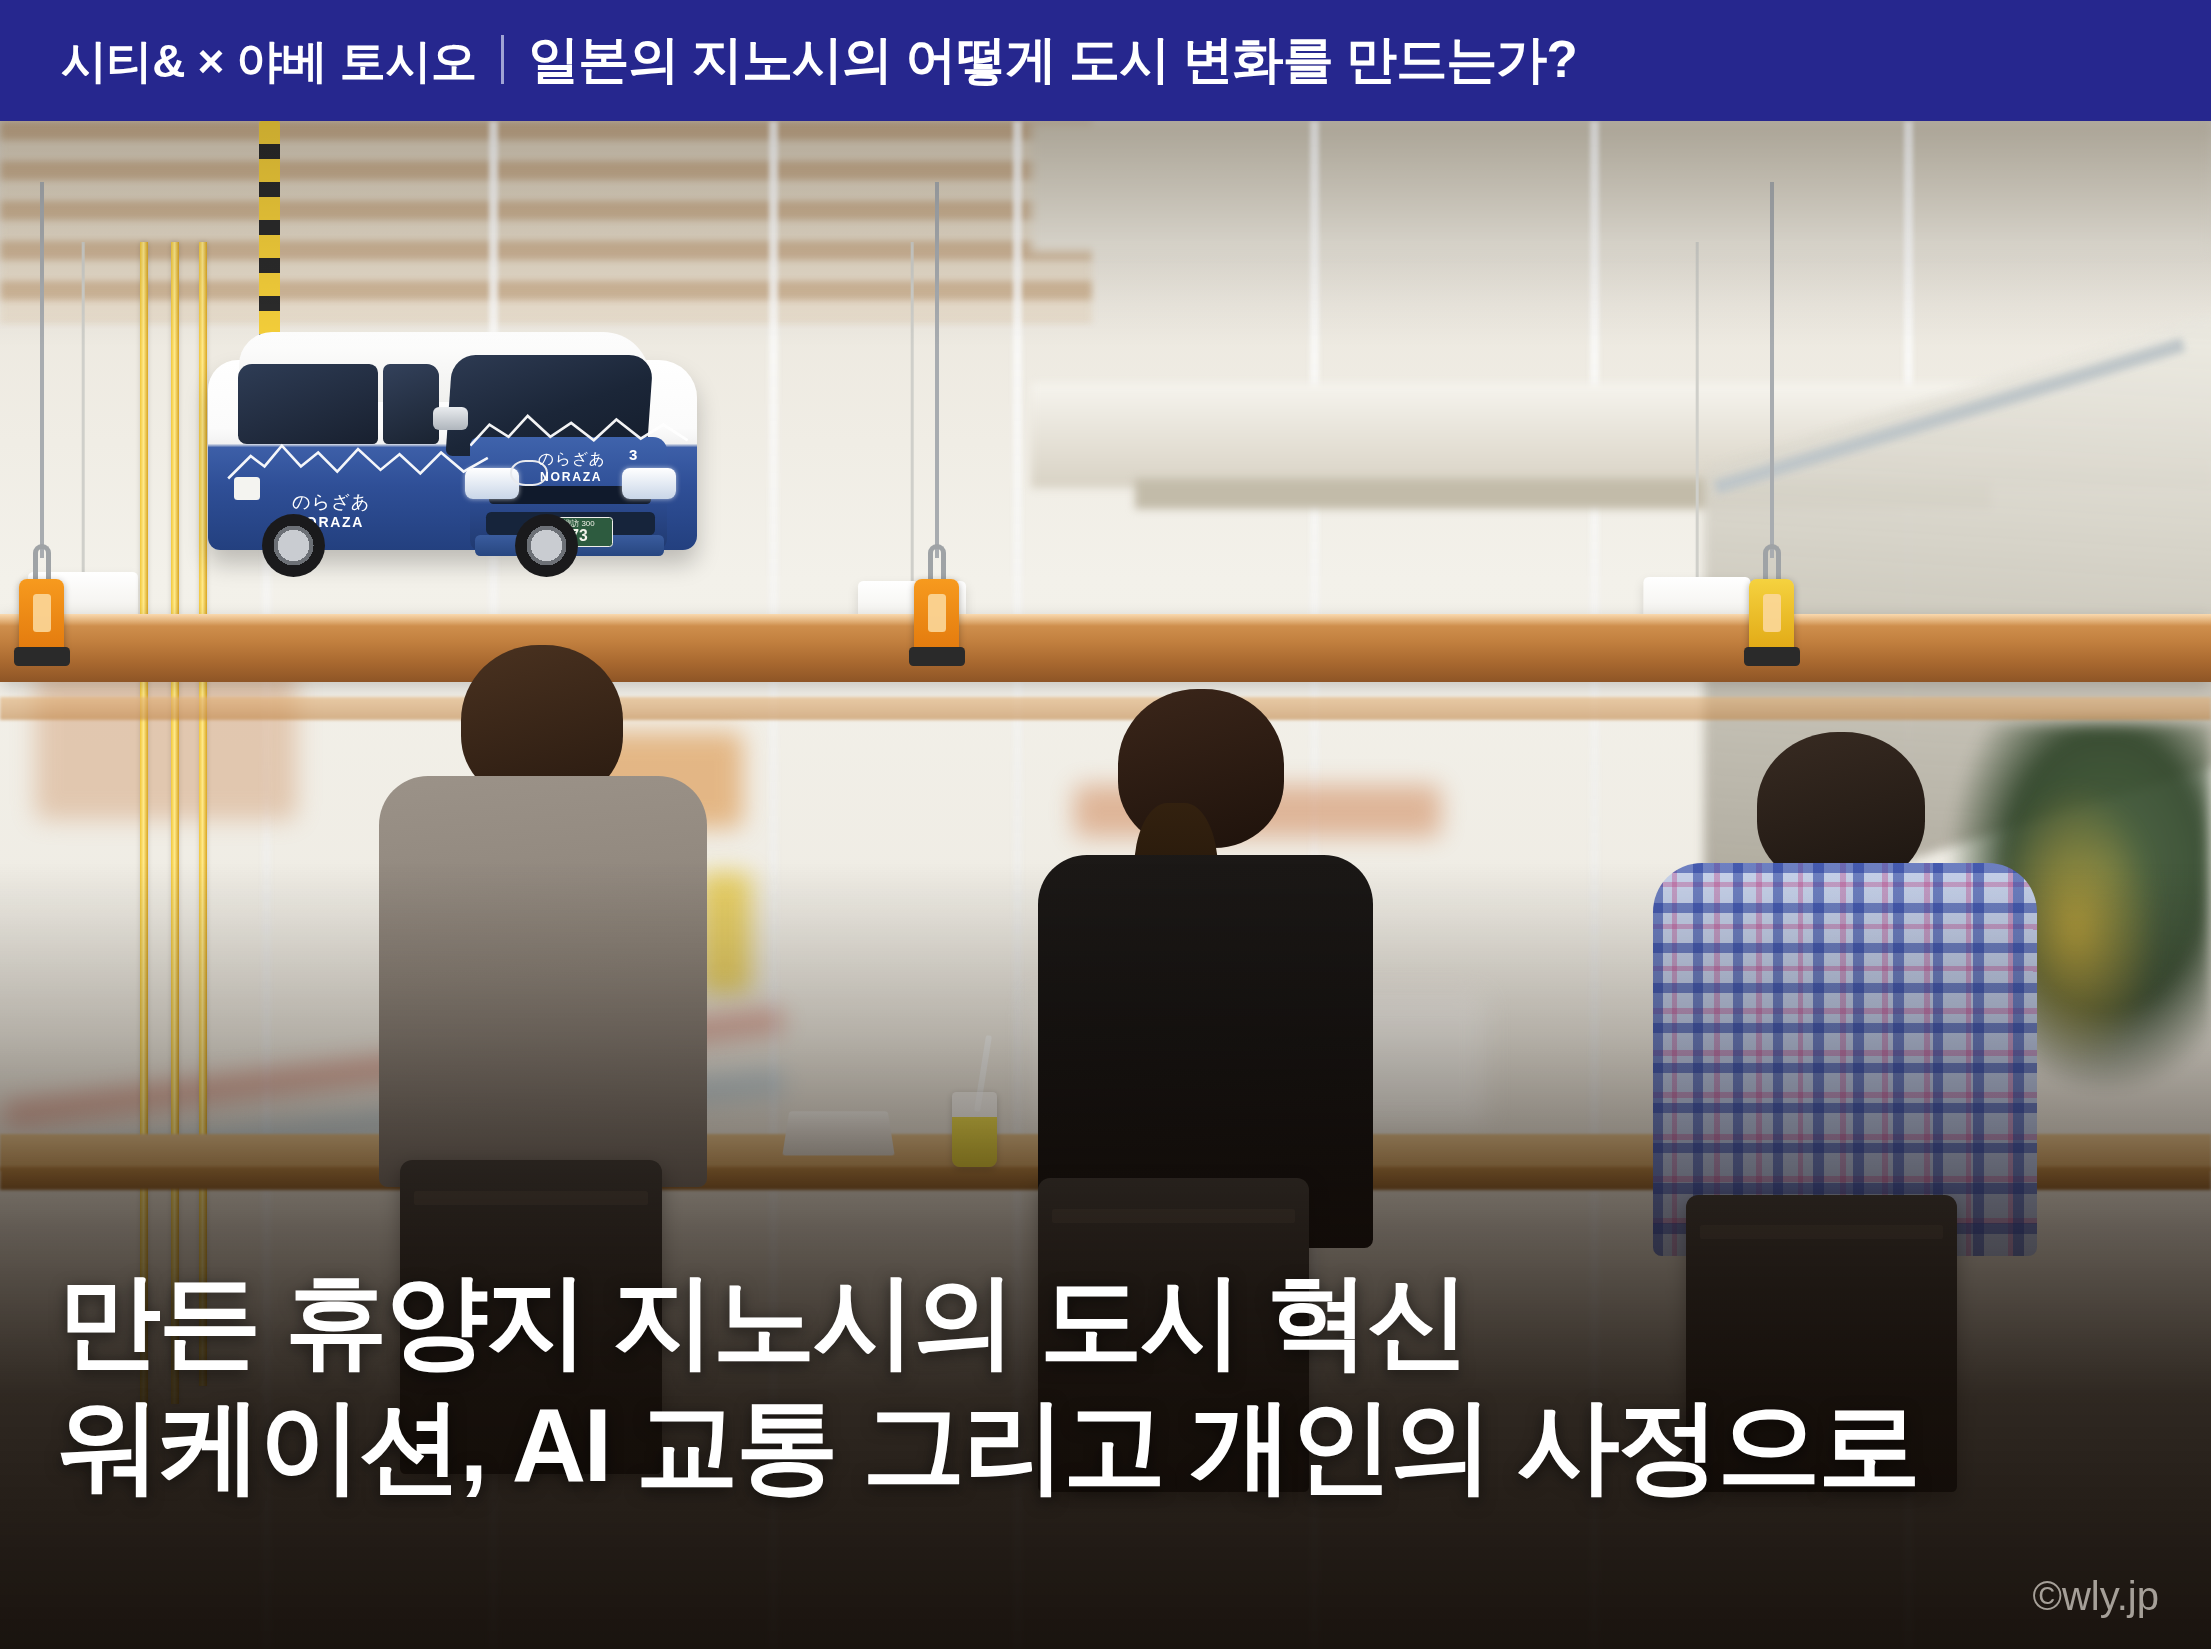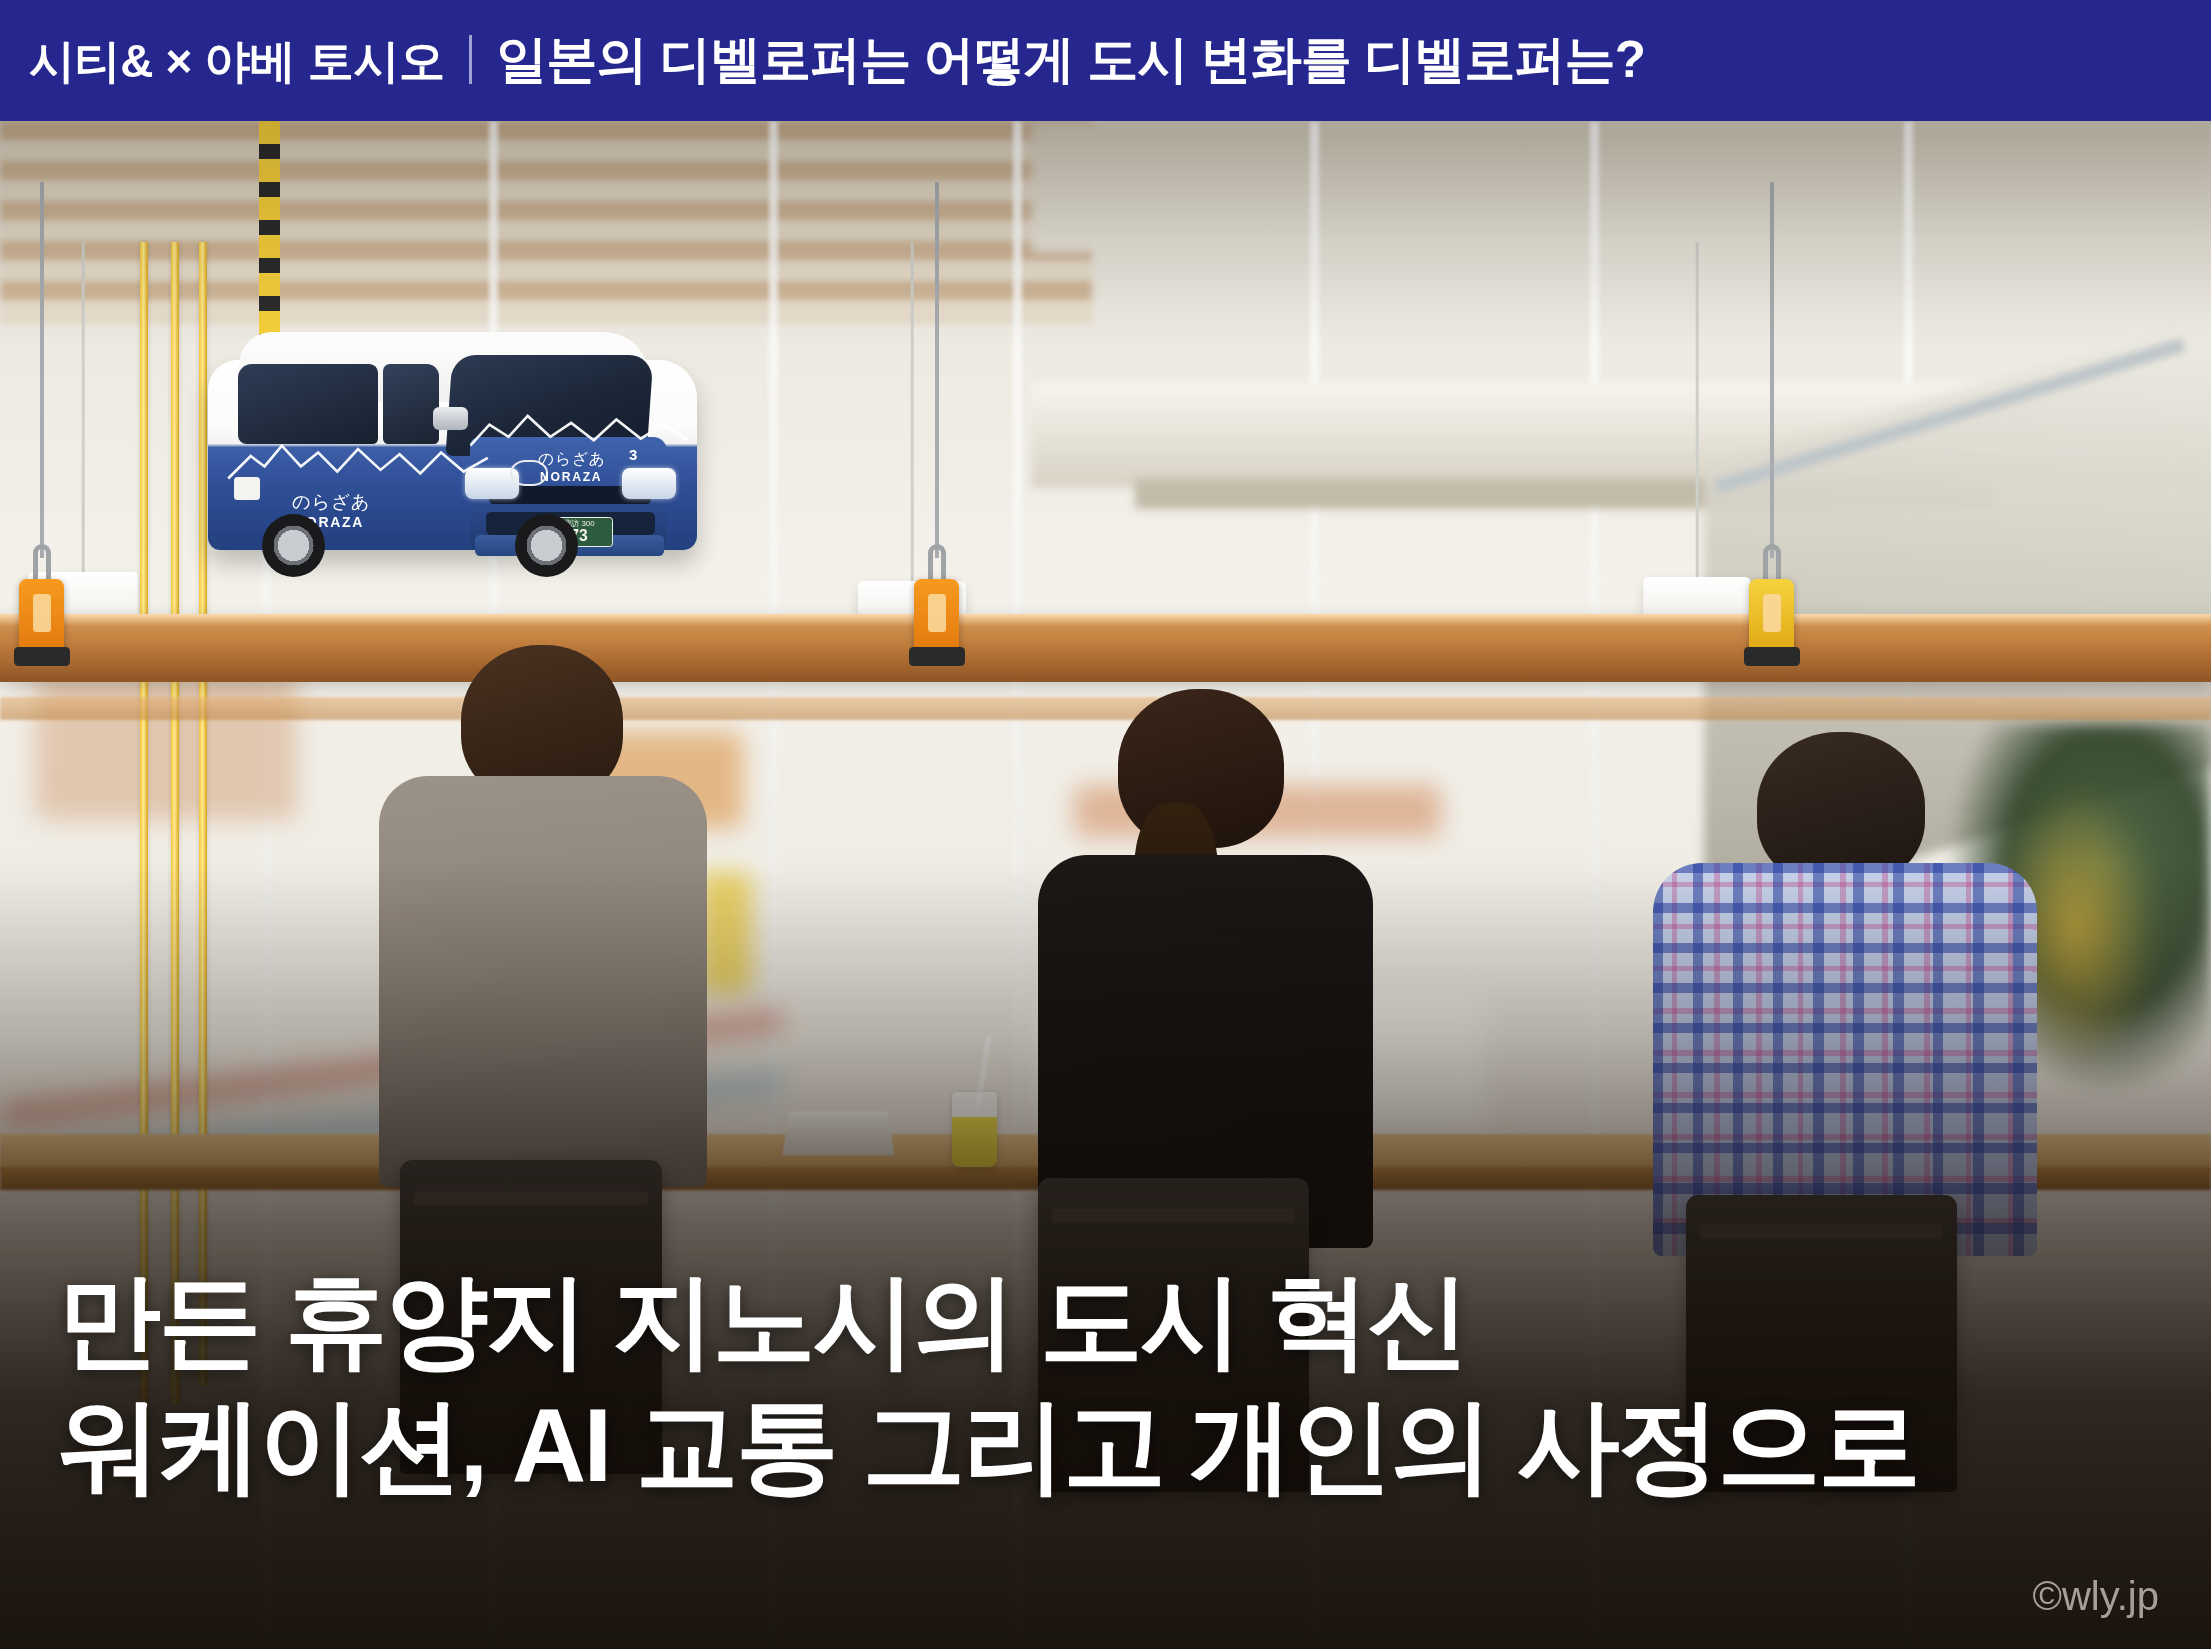--- a/index.html
+++ b/index.html
@@ -6,21 +6,21 @@
   html,body { width:2211px; height:1649px; overflow:hidden; background:#000; }
   body { font-family:"Liberation Sans","DejaVu Sans",sans-serif; }
 
   #card { position:relative; width:2211px; height:1649px; overflow:hidden; }
 
   
   #header{
     position:absolute; left:0; top:0; width:2211px; height:121px;
     background:#26278E; display:flex; align-items:center; z-index:60;
   }
-  #header-inner{ display:flex; align-items:baseline; padding-left:29px; }
+  #header-inner{ display:flex; align-items:baseline; padding-left:61px; }
   .hdr-left{
     color:#FFFFFF; font-size:46px; font-weight:700; letter-spacing:-0.4px;
     white-space:nowrap;
   }
   .hdr-sep{
     display:inline-block; width:2.6px; height:49px; background:#A0A4D4;
     margin:0 24.5px; position:relative; top:7px;
   }
   .hdr-right{
     color:#FFFFFF; font-size:51px; font-weight:600; letter-spacing:-0.9px;
@@ -334,21 +334,21 @@
 </style>
 </head>
 <body>
 
 <div id="card">
 
   <div id="header">
     <div id="header-inner">
       <span class="hdr-left">시티&amp; × 야베 토시오</span>
       <span class="hdr-sep"></span>
-      <span class="hdr-right">일본의 디벨로퍼는 어떻게 도시 변화를 디벨로퍼는?</span>
+      <span class="hdr-right">일본의 지노시의 어떻게 도시 변화를 만드는가?</span>
     </div>
   </div>
 
   <div id="photo">
 
     <div class="bg-base"></div>
     <div class="ceiling"></div>
     <div class="ceiling2"></div>
 
     <div class="mullion" style="left:262px"></div>

